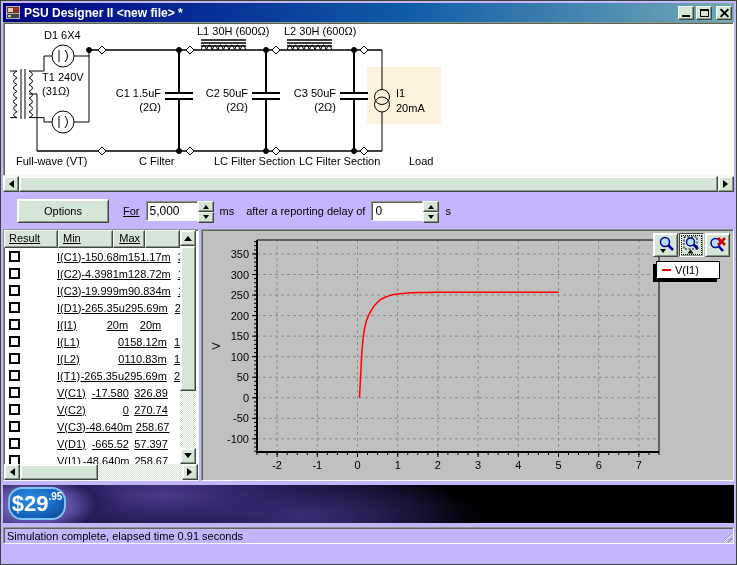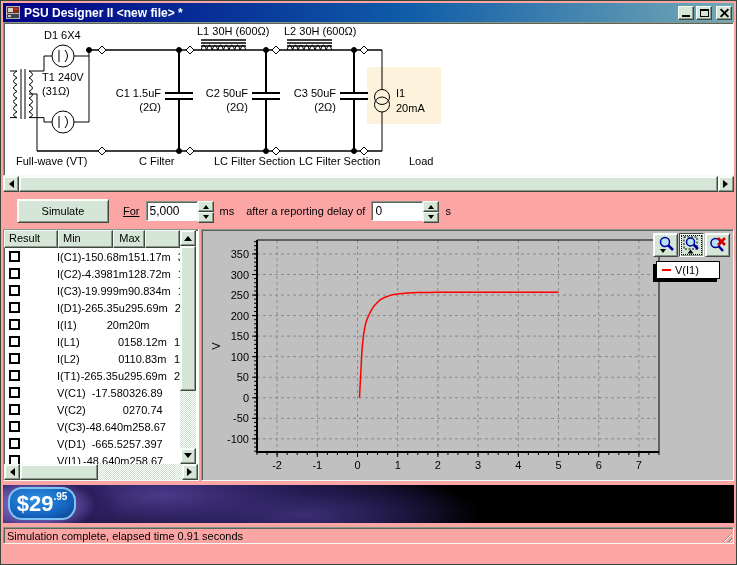--- a/index.html
+++ b/index.html
@@ -1,19 +1,19 @@
 <!DOCTYPE html>
 <html><head>
 <meta charset="utf-8">
 <style>
   * { margin:0; padding:0; box-sizing:border-box; }
   html,body { width:737px; height:565px; }
   body { font-family:"Liberation Sans", sans-serif; font-size:11px; color:#000; background:#D6E6D6; }
 
-  .window { width:737px; height:565px; background:#fca5a5; border:1px solid #3a463a; padding:2px; position:relative; overflow:hidden; }
+  .window { width:737px; height:565px; background:#c4b5fd; border:1px solid #3a463a; padding:2px; position:relative; overflow:hidden; }
   .sunken { border:1px solid; border-color:#8a968a #f4faf4 #f4faf4 #8a968a; box-shadow:inset 1px 1px 0 #5a645a; }
 
   
   .titlebar { height:19px; background:linear-gradient(90deg,#000084 0%,#0f5ca8 55%,#74aab6 100%); display:flex; align-items:center; padding:0 2px; }
   .app-icon { width:16px; height:15px; margin-right:3px; flex:0 0 auto; }
   .title-text { color:#fff; font-weight:bold; font-size:12px; white-space:nowrap; flex:1 1 auto; overflow:hidden; }
   .winbtn { width:16px; height:14px; background:#D6E6D6; border:1px solid; border-color:#f4faf4 #404840 #404840 #f4faf4; box-shadow:inset -1px -1px 0 #8a968a; display:flex; align-items:center; justify-content:center; margin-left:2px; position:relative; }
   .glyph-min { width:8px; height:2px; background:#000; margin-top:6px; }
   .glyph-max { width:9px; height:8px; border:1px solid #000; border-top:2px solid #000; }
   .glyph-close { position:relative; width:9px; height:8px; }
@@ -48,44 +48,44 @@
   .lbl { margin:0 6px; white-space:nowrap; }
   .edit { width:52px; height:20px; background:#fff; border:1px solid; border-color:#8a968a #f4faf4 #f4faf4 #8a968a; box-shadow:inset 1px 1px 0 #5a645a; font-family:"Liberation Sans", sans-serif; font-size:12px; padding:0 3px; }
   .updown { width:16px; height:20px; display:flex; flex-direction:column; }
   .spinbtn { flex:1; background:#D6E6D6; border:1px solid; border-color:#f4faf4 #404840 #404840 #f4faf4; box-shadow:inset -1px -1px 0 #8a968a; display:flex; align-items:center; justify-content:center; }
   .tri-up-s { border:3px solid transparent; border-bottom:4px solid #000; margin-bottom:2px; }
   .tri-down-s { border:3px solid transparent; border-top:4px solid #000; margin-top:2px; }
 
   
   .main { height:252px; display:flex; }
   .results { width:196px; background:#fff; display:flex; flex-direction:column; }
-  .results-body { flex:1 1 auto; display:flex; overflow:hidden; }
+  .results-body { flex:1 1 auto; display:flex; overflow:hidden;text-decoration:underline; }
   .results-cols { width:176px; display:flex; flex-direction:column; overflow:hidden; }
   .res-header { height:18px; display:flex; flex:0 0 auto; }
   .res-hcell { background:#D6E6D6; border:1px solid; border-color:#f4faf4 #404840 #404840 #f4faf4; box-shadow:inset -1px -1px 0 #8a968a; padding:1px 4px; white-space:nowrap; overflow:hidden; }
   .res-rows { flex:1 1 auto; overflow:hidden; }
   .res-row { height:17px; display:flex; align-items:center; white-space:nowrap; }
   .cb { width:11px; height:11px; border:2px solid #000; background:#fff; margin:0 5px 0 5px; flex:0 0 auto; }
   .c-name { width:33px;margin-left:32px; }
   .c-min { width:54px; text-align:right; }
-  .c-max { width:55px; text-align:left; }
+  .c-max { width:55px; text-align:center; }
   .c-extra { padding-left:7px; }
   .res-hscroll { height:16px; flex:0 0 auto; }
 
   .chart { flex:1 1 auto; margin-left:2px; background:#C0C0C0; position:relative; overflow:hidden; }
   .chart svg.plot { position:absolute; left:0; top:0; }
   .zoom-tools { position:absolute; top:3px; right:3px; display:flex; }
   .zoombtn { width:25px; height:24px; background:#D6E6D6; border:1px solid; border-color:#f4faf4 #404840 #404840 #f4faf4; box-shadow:inset 1px 1px 0 #fff, inset -1px -1px 0 #8a968a; margin-left:1px; display:flex; align-items:center; justify-content:center; }
   .zoombtn.active { border-color:#404840 #f4faf4 #f4faf4 #404840; outline:1px dotted #000; outline-offset:-3px; }
   .legend { position:absolute; top:31px; right:13px; width:64px; height:18px; background:#fff; border:1px solid #000; box-shadow:-3px 3px 0 #000; display:flex; align-items:center; padding-left:5px; }
   .legend-dash { width:9px; height:2px; margin-right:4px; flex:0 0 auto; }
 
   
   .banner { height:38px; margin-top:4px; position:relative; background:#000; background-image:radial-gradient(ellipse 90px 40px at 30px 20px,#8f7fd4 0%,#5a4a9e 45%,rgba(40,28,90,0.8) 70%,transparent 100%),radial-gradient(ellipse 140px 34px at 160px 10px,#4a3a8a 0%,rgba(60,45,120,0.7) 50%,transparent 100%),radial-gradient(ellipse 180px 40px at 300px 30px,#3a2d72 0%,rgba(45,35,100,0.55) 55%,transparent 100%),linear-gradient(90deg,#241a4a 0%,#1c1440 40%,#000 62%); overflow:hidden; cursor:pointer; }
-  .price-blob { position:absolute; left:5px; top:2px; width:68px; height:33px; background:radial-gradient(ellipse at 40% 35%,#2f8fe0 0%,#1565c0 60%,#0a3f8a 100%); border-radius:14px; border:2px solid #7fc4f0; color:#fff; display:flex; align-items:flex-start; justify-content:center; }
+  .price-blob { position:absolute; left:5px; top:2px; width:58px; height:33px; background:radial-gradient(ellipse at 40% 35%,#2f8fe0 0%,#1565c0 60%,#0a3f8a 100%); border-radius:14px; border:2px solid #7fc4f0; color:#fff; display:flex; align-items:flex-start; justify-content:center; }
   .price-big { font-size:22px; font-weight:bold; line-height:29px; }
   .price-small { font-size:10px; font-weight:bold; line-height:16px; }
   .banner-text { position:absolute; left:60px; top:2px; }
   .banner-title { color:#fff; font-weight:bold; font-size:16px; line-height:18px; white-space:nowrap; }
   .banner-link { color:#aab4e6; font-size:13px; line-height:15px; text-decoration:underline; white-space:nowrap; }
 
   
   .statusbar { height:17px; margin-top:4px; display:flex; align-items:center; padding:0 3px; position:relative; }
   .status-text { white-space:nowrap; overflow:hidden; flex:1; }
   .grip { position:absolute; right:1px; bottom:1px; width:12px; height:12px; background:repeating-linear-gradient(135deg, transparent 0 2px, #8a968a 2px 3px, #fff 3px 4px); clip-path:polygon(100% 0,100% 100%,0 100%); }
@@ -203,21 +203,21 @@
       </div>
     <div class="sb-track">
         <div class="sb-thumb" style="position:absolute;left:0;top:0;bottom:0;right:0;"></div>
       </div>
     <div class="sb-btn">
         <span class="tri tri-right"></span>
       </div>
   </div>
 
   <div class="toolbar">
-    <button class="btn simulate">Simulate</button>
+    <button class="btn simulate">Options</button>
     <span class="lbl" style="margin-left:14px;text-decoration:underline;">For</span>
     <input class="edit" value="5,000" style="">
     <span class="updown">
       <span class="spinbtn">
           <span class="tri tri-up-s"></span>
         </span>
       <span class="spinbtn">
           <span class="tri tri-down-s"></span>
         </span>
     </span>

